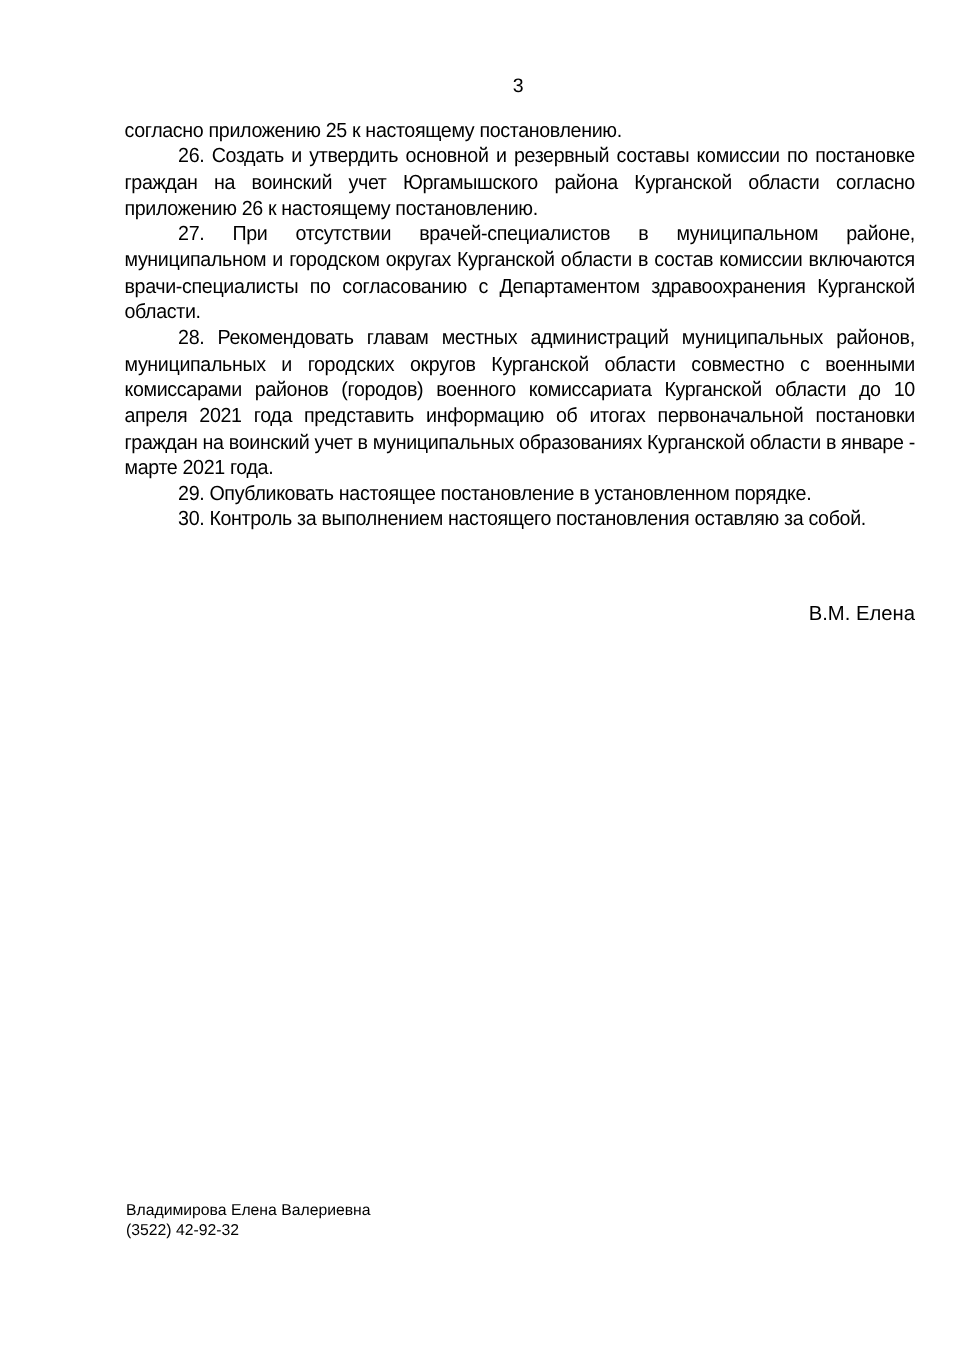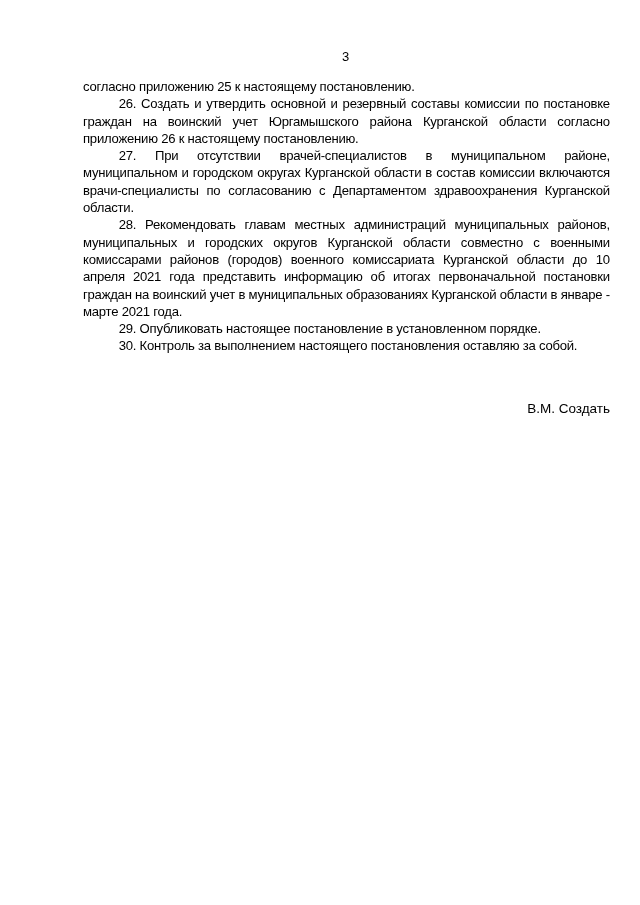--- a/index.html
+++ b/index.html
@@ -80,16 +80,20 @@
 
   <div class="body-text">
     <p class="para">согласно  приложению 25 к  настоящему постановлению.</p>
     <p class="para indent">26. Создать и утвердить основной и резервный составы комиссии по постановке граждан на воинский учет Юргамышского района Курганской области согласно приложению 26 к настоящему постановлению.</p>
     <p class="para indent">27. При отсутствии врачей-специалистов в муниципальном районе, муниципальном и городском округах Курганской области в состав комиссии включаются врачи-специалисты по согласованию с Департаментом здравоохранения Курганской области.</p>
     <p class="para indent">28. Рекомендовать главам местных администраций муниципальных районов, муниципальных и городских округов Курганской области совместно с военными комиссарами районов (городов) военного комиссариата Курганской области до 10 апреля 2021 года представить информацию об итогах первоначальной постановки граждан на воинский учет в муниципальных образованиях Курганской области в январе - марте 2021 года.</p>
     <p class="para indent">29. Опубликовать настоящее постановление в установленном порядке.</p>
     <p class="para indent">30. Контроль за выполнением настоящего постановления оставляю за собой.</p>
   </div>
 
-  <div class="signature">В.М. Создать</div>
+  <div class="signature">В.М. Елена</div>
 
+  <div class="executor">
+    <div>Владимирова Елена Валериевна</div>
+    <div>(3522) 42-92-32</div>
+  </div>
 
 </div>
 
 </body></html>

